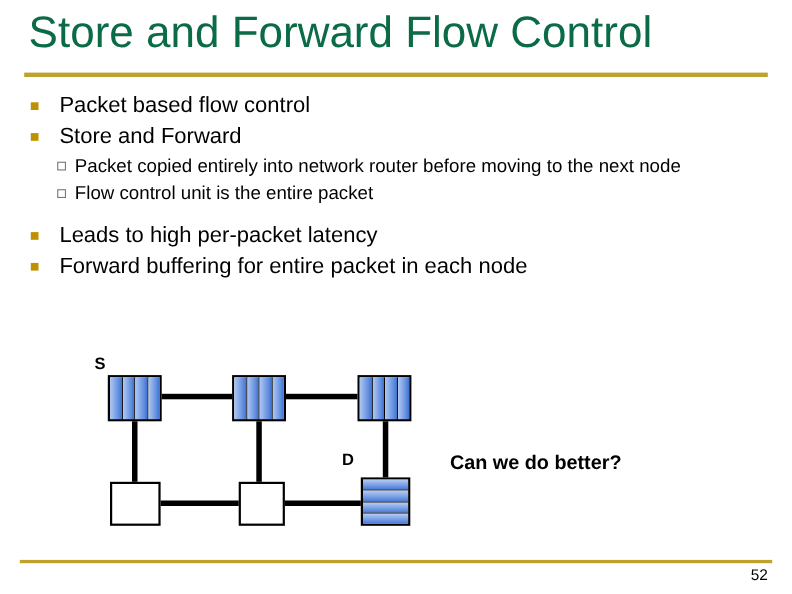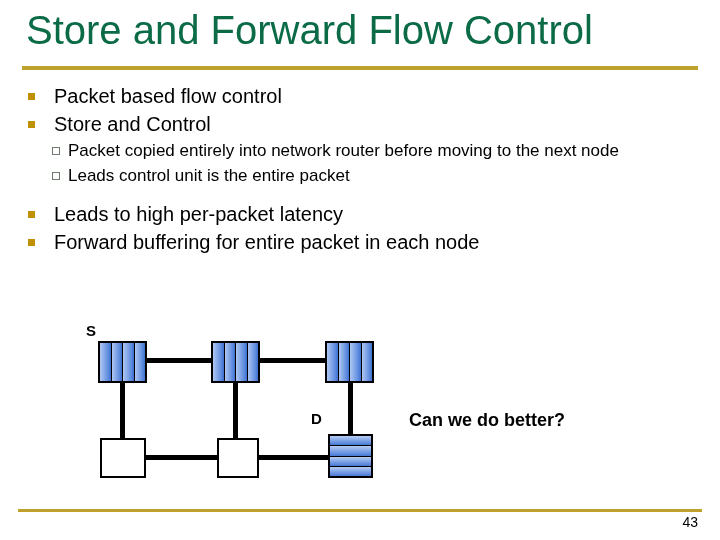--- a/index.html
+++ b/index.html
@@ -165,31 +165,31 @@
 
 <div id="bullet-body">
 
   <div class="bullet-row b1">
     <span class="marker1"></span>
     <span class="btext">Packet based flow control</span>
   </div>
 
   <div class="bullet-row b1">
     <span class="marker1"></span>
-    <span class="btext">Store and Control</span>
+    <span class="btext">Store and Forward</span>
   </div>
 
   <div class="bullet-row b2">
     <span class="marker2"></span>
     <span class="btext">Packet copied entirely into network router before moving to the next node</span>
   </div>
 
   <div class="bullet-row b2">
     <span class="marker2"></span>
-    <span class="btext">Leads control unit is the entire packet</span>
+    <span class="btext">Flow control unit is the entire packet</span>
   </div>
 
   <div class="bullet-row b1" style="margin-top:12px;">
     <span class="marker1"></span>
     <span class="btext">Leads to high per-packet latency</span>
   </div>
 
   <div class="bullet-row b1">
     <span class="marker1"></span>
     <span class="btext">Forward buffering for entire packet in each node</span>
@@ -239,13 +239,13 @@
     <div class="slice-h"></div>
   </div>
 
   <div class="node-label" id="label-s">S</div>
   <div class="node-label" id="label-d">D</div>
 
   <div id="question-text">Can we do better?</div>
 </div>
 
 <div id="footer-rule"></div>
-<div id="page-number">43</div>
+<div id="page-number">52</div>
 
 </body></html>

